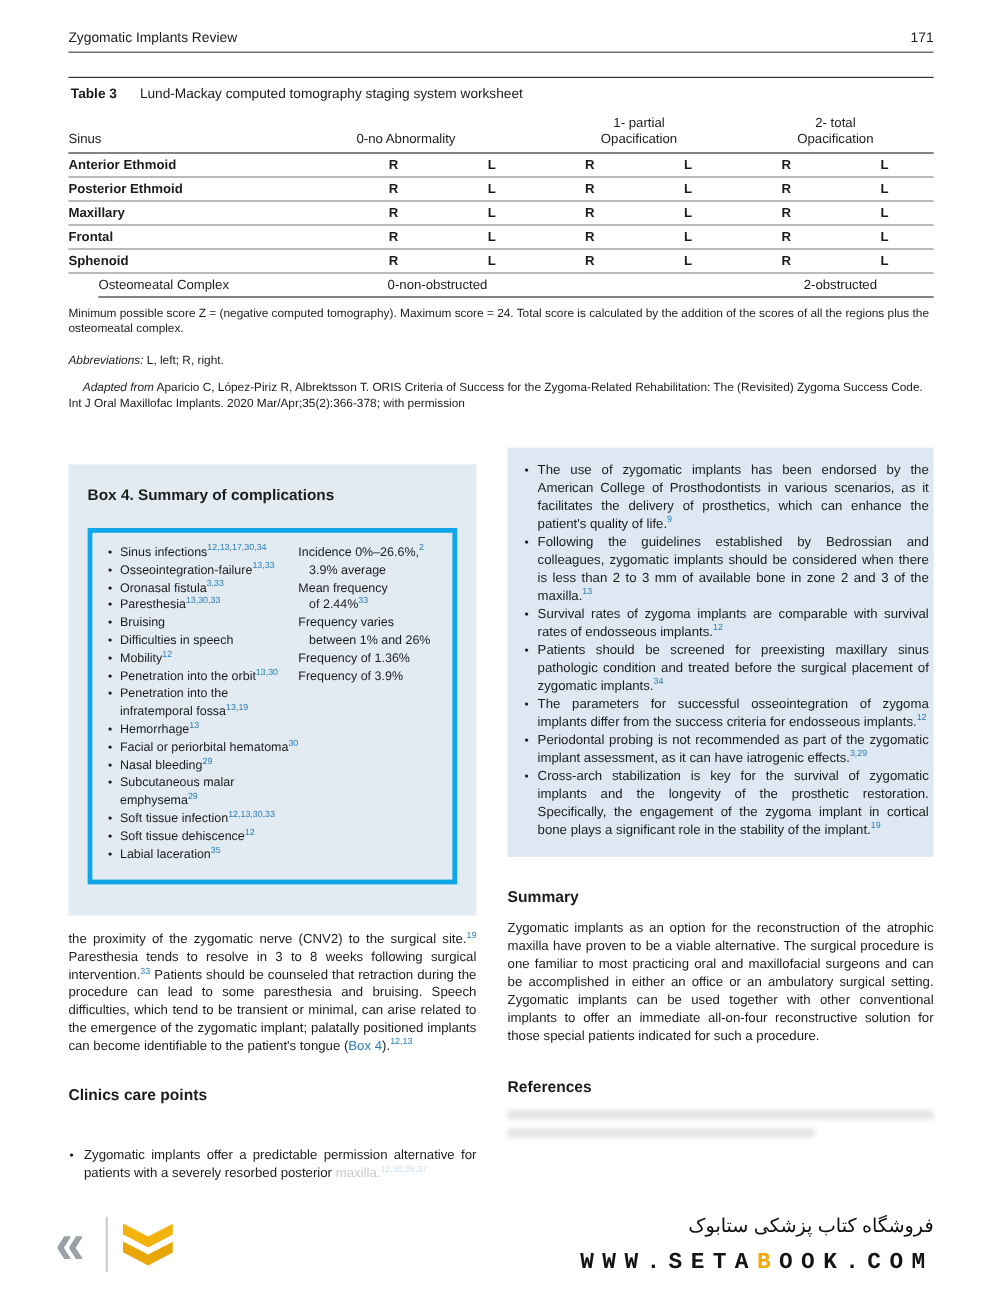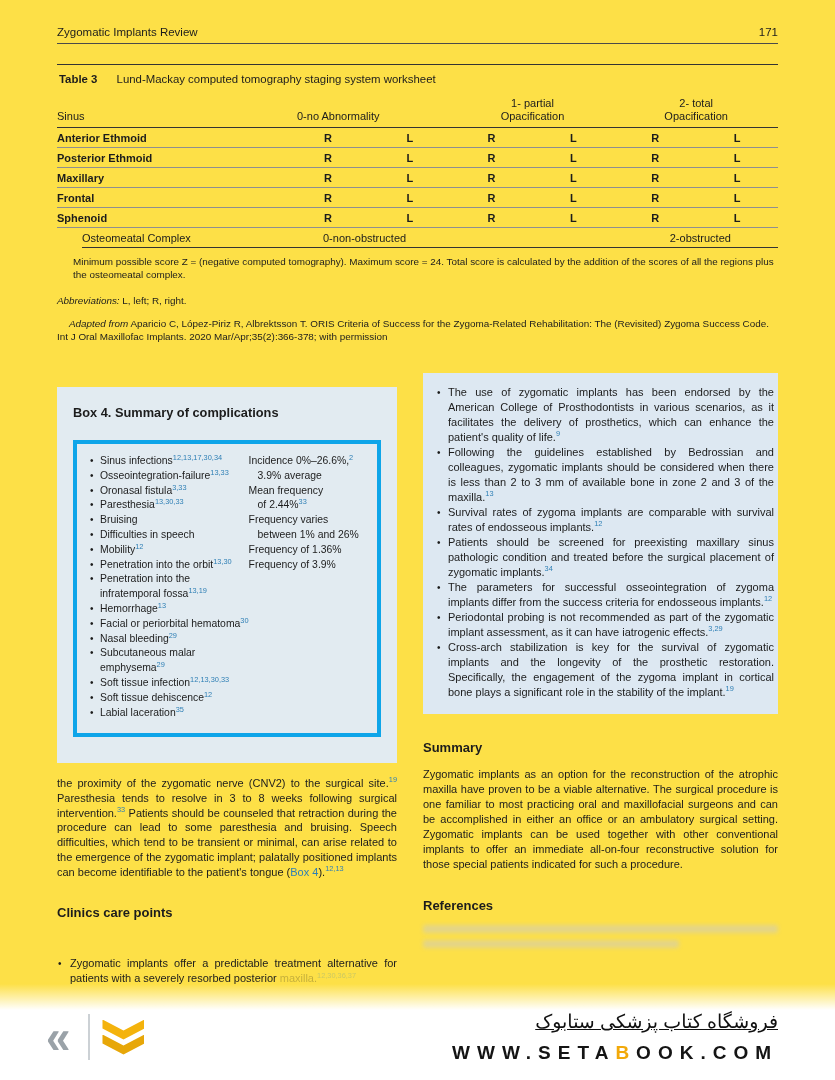--- a/index.html
+++ b/index.html
@@ -1,16 +1,16 @@
 <!DOCTYPE html>
 <html><head>
 <meta charset="utf-8">
 <style>
   html,body{margin:0;padding:0;background:#e9e9e9;font-family:"Liberation Sans",sans-serif;}
-  .page{width:835px;height:1080px;margin:0 auto;background:#fde047;position:relative;overflow:hidden;
+  .page{width:835px;height:1080px;margin:0 auto;background:#ffffff;position:relative;overflow:hidden;
         box-sizing:border-box;padding:26px 57px 0 57px;color:#1c1c1c;}
   
   .runhead{display:flex;justify-content:space-between;font-size:11.5px;padding-bottom:5px;border-bottom:1px solid #4a4a4a;}
   
   .tblock{margin-top:20px;}
   .tbl-title{border-top:1.2px solid #333;padding:8px 2px 12px 2px;font-size:11.4px;}
   .tbl-title b{margin-right:16px;}
   .thead{display:grid;grid-template-columns:230px 1fr 1fr 1fr;align-items:end;font-size:11px;padding-bottom:4px;border-bottom:1.2px solid #333;}
   .th{line-height:13px;}
   .g0{text-align:left;padding-left:10px;}
@@ -62,22 +62,22 @@
   .wm-left{display:flex;align-items:center;}
   .wm-chev{font-size:44px;color:#9aa2a8;font-weight:bold;line-height:1;transform:scaleY(1.1);margin-right:6px;}
   .wm-brand{text-align:center;}
   .wm-word{font-size:27px;font-weight:bold;color:#9aa2a8;line-height:1.1;}
   .wm-cap{font-size:10px;color:#f0b310;margin-top:3px;}
   .wm-div{width:2px;height:46px;background:#ccd1d5;margin:0 12px;}
   .wm-mark i{display:block;width:42px;height:20px;background:#f4b30c;
              clip-path:polygon(0 0,50% 55%,100% 0,100% 45%,50% 100%,0 45%);}
   .wm-mark i + i{margin-top:-5px;background:#e7a709;}
   .wm-right{text-align:right;}
-  .wm-title{font-size:19px;color:#101010;text-decoration:underline;}
-  .wm-url{margin-top:9px;font-size:19px;font-weight:bold;letter-spacing:7px;color:#141414;font-family:Liberation Sans, sans-serif;}
+  .wm-title{font-size:16px;color:#101010;}
+  .wm-url{margin-top:9px;font-size:19px;font-weight:bold;letter-spacing:7px;color:#141414;font-family:Liberation Mono, monospace;}
   .wm-url .hl{color:#f2a90a;letter-spacing:7px;}
 </style>
 </head>
 <body>
 
 <div class="page">
 
   <div class="runhead">
     <span>Zygomatic Implants Review</span>
     <span>171</span>
@@ -145,21 +145,21 @@
       <div class="cell">L</div>
       <div class="cell">R</div>
       <div class="cell">L</div>
     </div>
     <div class="orow">
       <div>Osteomeatal Complex</div>
       <div class="v0">0-non-obstructed</div>
       <div class="v2">2-obstructed</div>
     </div>
 
-    <p class="tnotes" style="margin:7px 0 0 16px;">Minimum possible score Z = (negative computed tomography). Maximum score = 24. Total score is calculated by the addition of the scores of all the regions plus the osteomeatal complex.</p>
+    <p class="tnotes" style="margin:7px 0 0 0;">Minimum possible score Z = (negative computed tomography). Maximum score = 24. Total score is calculated by the addition of the scores of all the regions plus the osteomeatal complex.</p>
     <p class="tabbr" style="margin:13px 0 0 0;">
       <span class="it">Abbreviations:</span><span> L, left; R, right.</span>
     </p>
     <p class="adapted" style="margin:10px 0 0 0;">
       <span class="it">Adapted from</span><span> Aparicio C, López-Piriz R, Albrektsson T. ORIS Criteria of Success for the Zygoma-Related Rehabilitation: The (Revisited) Zygoma Success Code. Int J Oral Maxillofac Implants. 2020 Mar/Apr;35(2):366-378; with permission</span>
     </p>
   </div>
 
   <div class="twocol">
 
@@ -200,21 +200,21 @@
       </div>
 
       <p class="para">
         <span>the proximity of the zygomatic nerve (CNV2) to the surgical site.</span><sup>19</sup><span> Paresthesia tends to resolve in 3 to 8 weeks following surgical intervention.</span><sup>33</sup><span> Patients should be counseled that retraction during the procedure can lead to some paresthesia and bruising. Speech difficulties, which tend to be transient or minimal, can arise related to the emergence of the zygomatic implant; palatally positioned implants can become identifiable to the patient's tongue (</span><span class="link">Box 4</span><span>).</span><sup>12,13</sup>
       </p>
 
       <h2 class="h-sec">Clinics care points</h2>
 
       <ul class="care">
         <li>
-          <span>Zygomatic implants offer a predictable treatment alternative for patients with a severely resorbed posterior</span><span class="fade"> maxilla.</span><sup class="fade">12,30,36,37</sup>
+          <span>Zygomatic implants offer a predictable permission alternative for patients with a severely resorbed posterior</span><span class="fade"> maxilla.</span><sup class="fade">12,30,36,37</sup>
         </li>
       </ul>
     </div>
 
     <div class="col-r">
 
       <div class="kpbox">
         <ul>
           <li><span>The use of zygomatic implants has been endorsed by the American College of Prosthodontists in various scenarios, as it facilitates the delivery of prosthetics, which can enhance the patient's quality of life.</span><sup>9</sup></li>
           <li><span>Following the guidelines established by Bedrossian and colleagues, zygomatic implants should be considered when there is less than 2 to 3 mm of available bone in zone 2 and 3 of the maxilla.</span><sup>13</sup></li>

